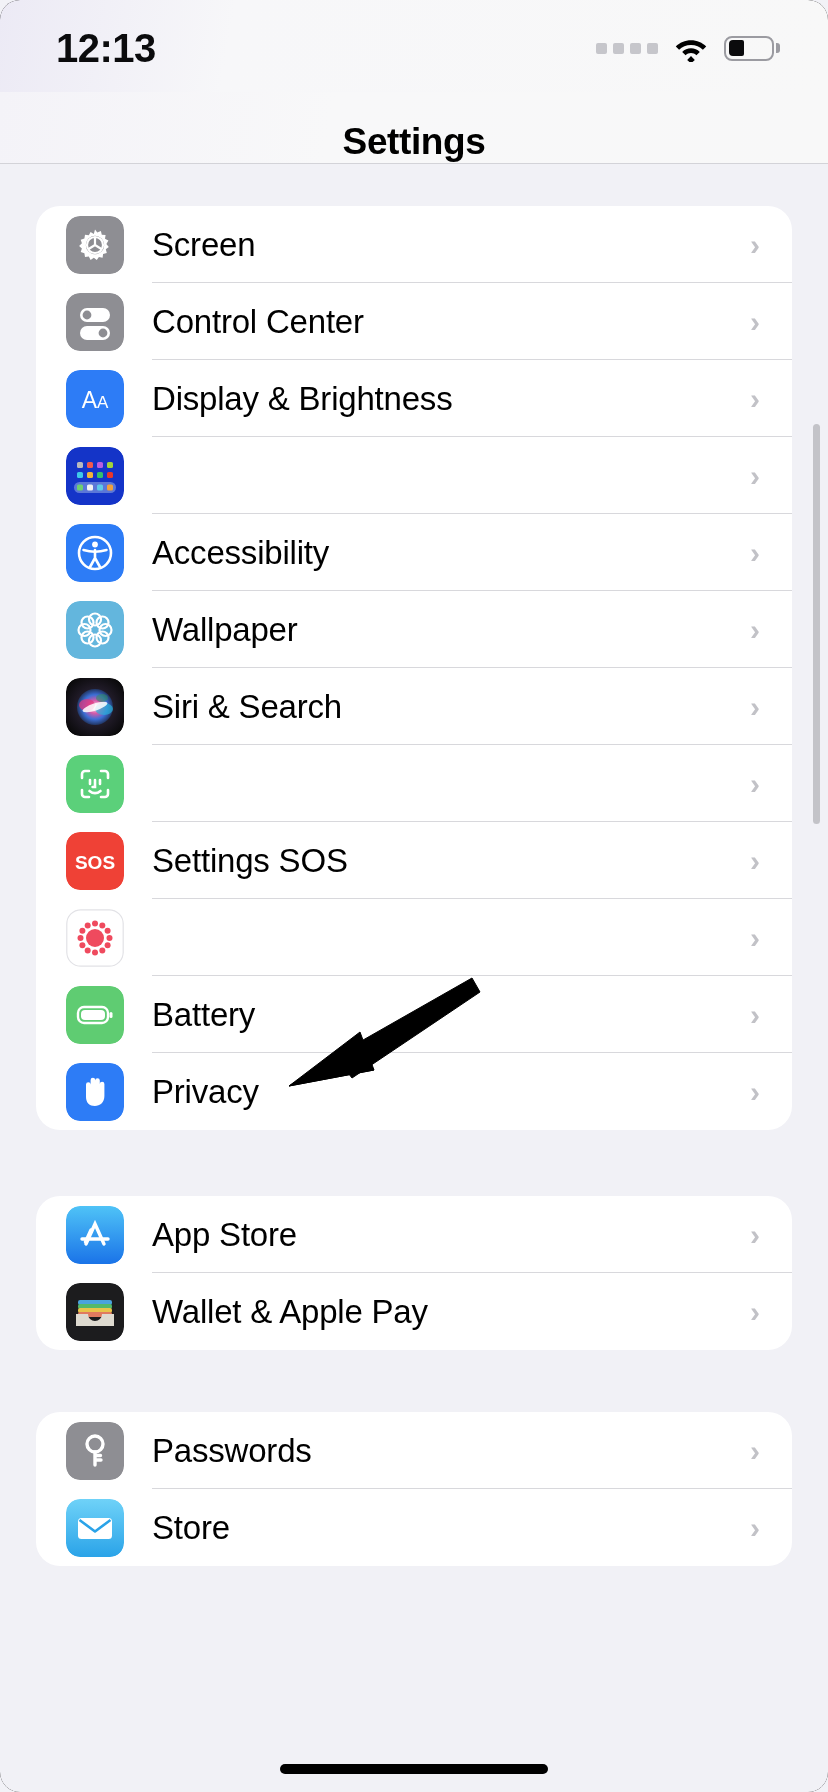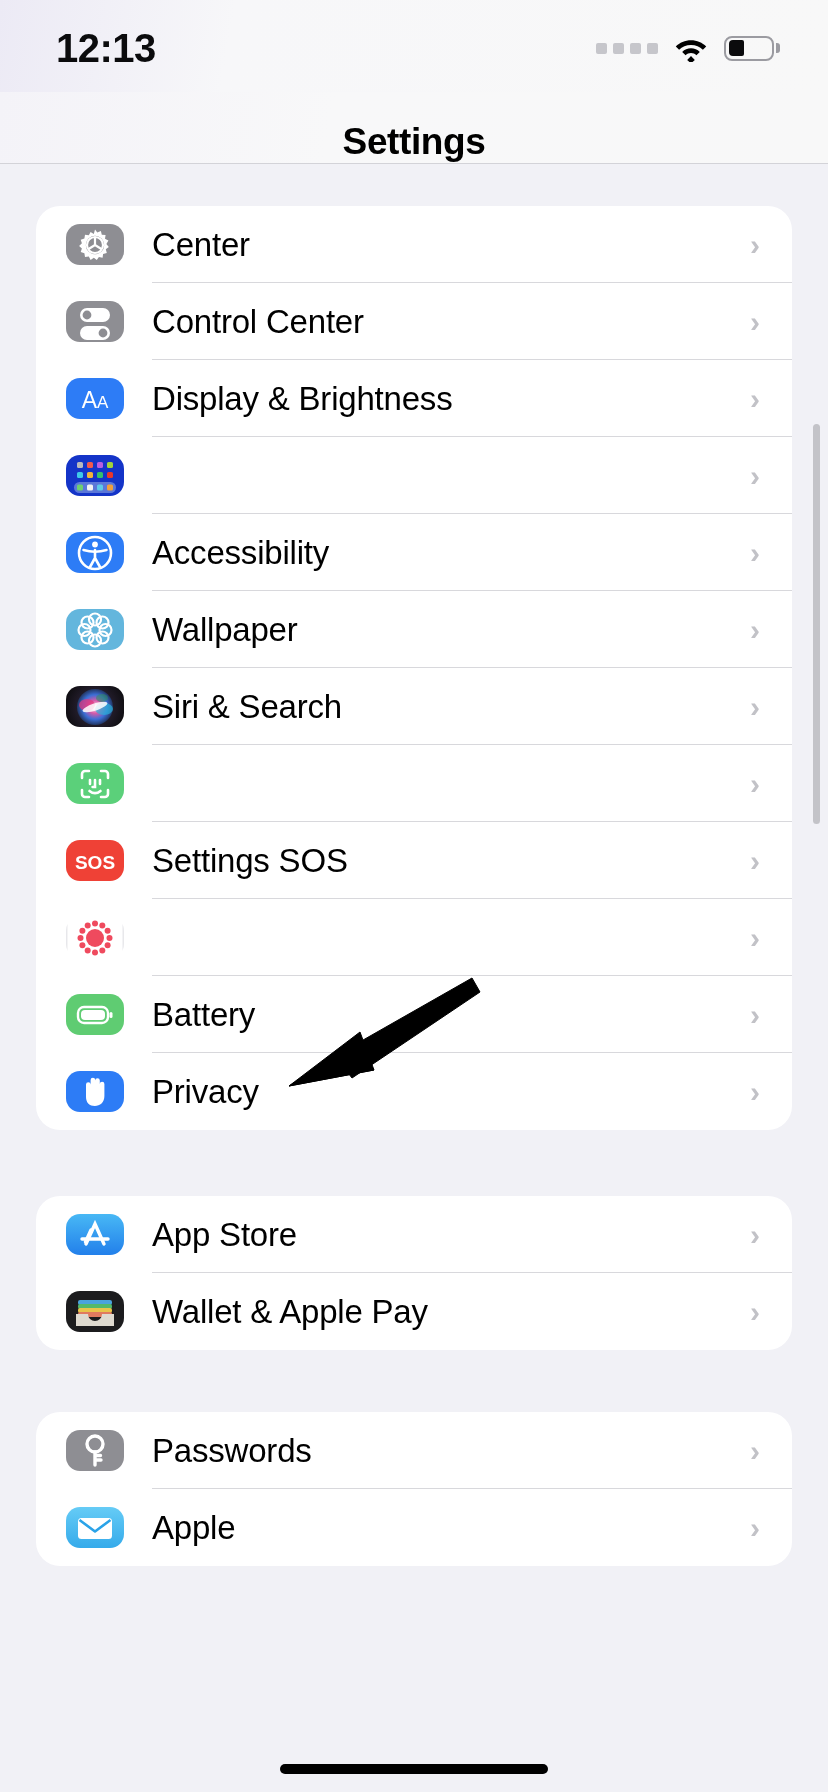--- a/index.html
+++ b/index.html
@@ -7,20 +7,21 @@
     width: 828px; height: 1792px;
     font-family: "Liberation Sans", sans-serif;
     background: #f2f2f7;
     overflow: hidden;
   }
   #screen {
     position: relative;
     width: 828px; height: 1792px;
     background: #000000;
     overflow: hidden;
+    border-radius: 20px;
   }
 
   
   #statusbar {
     position: absolute; top: 0; left: 0;
     width: 828px; height: 92px;
     background: linear-gradient(100deg, #eceaf5 0%, #f7f7f9 28%, #f8f8f8 100%);
     display: flex; align-items: center;
     padding: 0 48px 0 56px;
   }
@@ -66,21 +67,21 @@
     margin: 0 36px;
     overflow: hidden;
   }
   .row {
     display: flex; align-items: center;
     height: 77px;
     padding-left: 30px;
     position: relative;
   }
   .row .icon-box {
-    width: 58px; height: 41px; border-radius: 14px;
+    width: 58px; height: 58px; border-radius: 14px;
     flex: 0 0 58px;
     display: flex; align-items: center; justify-content: center;
     overflow: hidden;
     position: relative;
     text-align: center;
   }
   .row .label {
     font-size: 33px; color: #000; letter-spacing: -0.2px;
     margin-left: 28px; white-space: nowrap;
   }
@@ -165,21 +166,21 @@
             <g fill="#fff">
               <path d="M29 13.5 l2.3 3.0 3.6-1.4 0.9 3.7 3.8 0.2-0.6 3.8 3.4 1.8-2.0 3.3 2.4 3.0-3.0 2.4 1.0 3.7-3.7 0.9-0.5 3.8-3.7-0.8-2.1 3.2-3.0-2.3-3.2 2.1-1.8-3.4-3.8 0.5-0.6-3.8-3.7-1.1 1.2-3.6-2.8-2.6 2.8-2.6-1.2-3.6 3.7-1.1 0.6-3.8 3.8 0.5 1.8-3.4 3.2 2.1z"></path>
             </g>
             <circle cx="29" cy="29" r="9.2" fill="#8e8e93"></circle>
             <g stroke="#fff" stroke-width="2.2" fill="none">
               <circle cx="29" cy="29" r="8.0"></circle>
               <path d="M29 21 L29 29 M29 29 L35.8 33.2 M29 29 L22.2 33.2"></path>
             </g>
           </svg>
         </span>
-        <span class="label">Center</span>
+        <span class="label">Screen</span>
         <span class="chev">›</span>
         <span class="sep"></span>
       </div>
 
       <div class="row">
         <span class="icon-box">
           <svg class="ic-svg" viewBox="0 0 58 58">
             <rect width="58" height="58" rx="14" fill="#8e8e93"></rect>
             <rect x="14" y="15" width="30" height="14" rx="7" fill="#fff"></rect>
             <circle cx="21" cy="22" r="4.4" fill="#8e8e93"></circle>
@@ -440,21 +441,21 @@
               <linearGradient id="mg" x1="0" y1="0" x2="0" y2="1">
                 <stop offset="0%" stop-color="#6fd2f8"></stop>
                 <stop offset="100%" stop-color="#2aa3e8"></stop>
               </linearGradient>
             </defs>
             <rect width="58" height="58" rx="14" fill="url(#mg)"></rect>
             <rect x="12" y="19" width="34" height="21" rx="3.5" fill="#fff"></rect>
             <path d="M13.5 21 L29 32.5 L44.5 21" fill="none" stroke="#2aa3e8" stroke-width="2.6" stroke-linejoin="round"></path>
           </svg>
         </span>
-        <span class="label">Apple</span>
+        <span class="label">Store</span>
         <span class="chev">›</span>
 
       </div>
     </div>
 
   </div>
 
   <div id="scrollbar"></div>
 
   <svg id="arrow" viewBox="0 0 828 1792">

